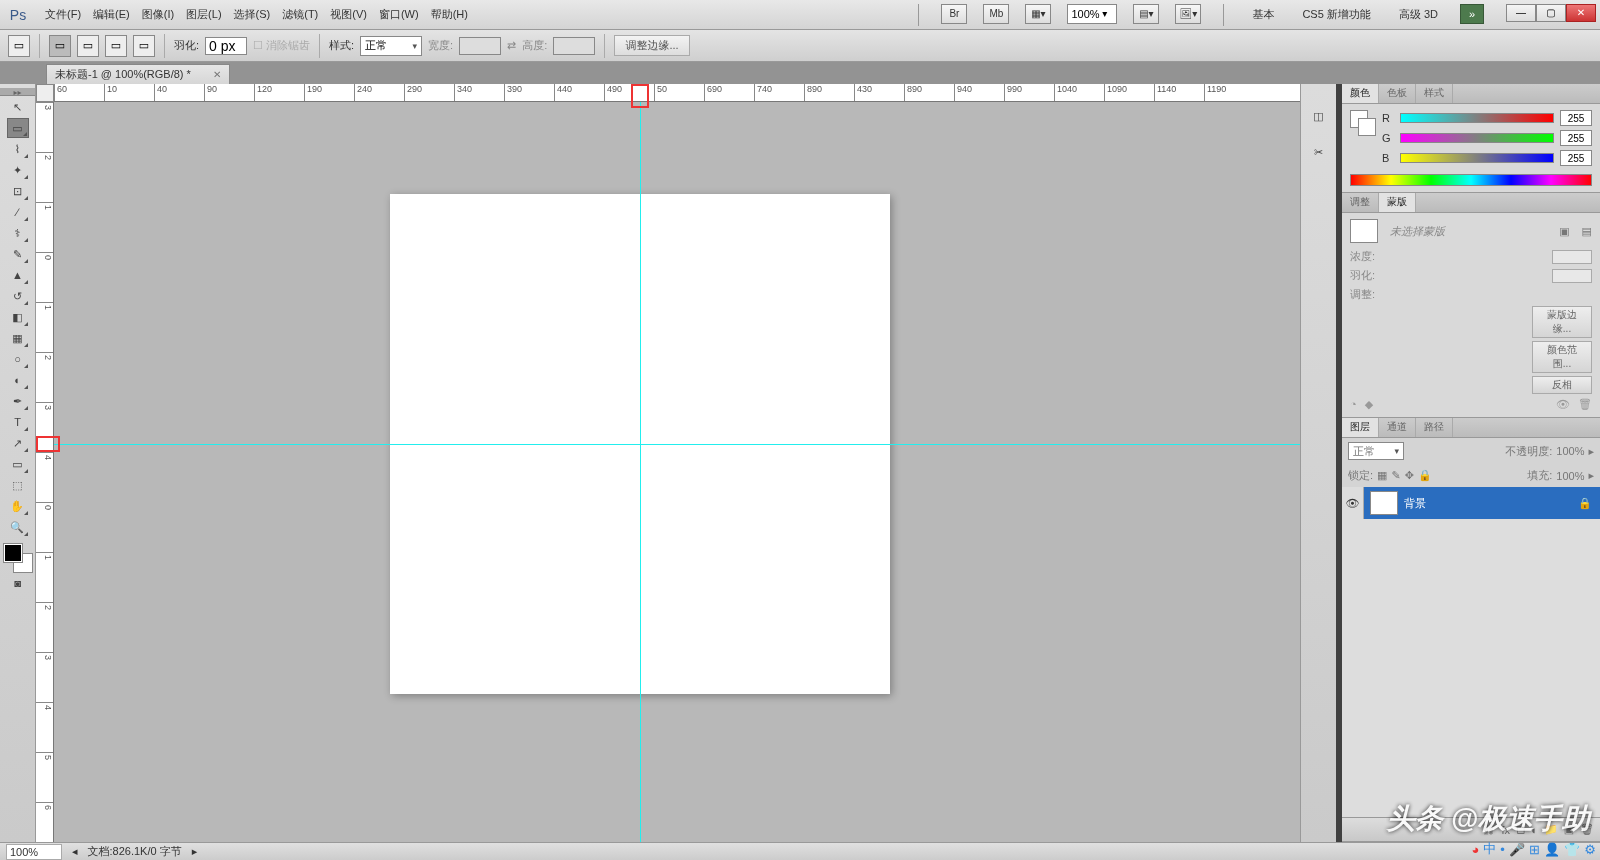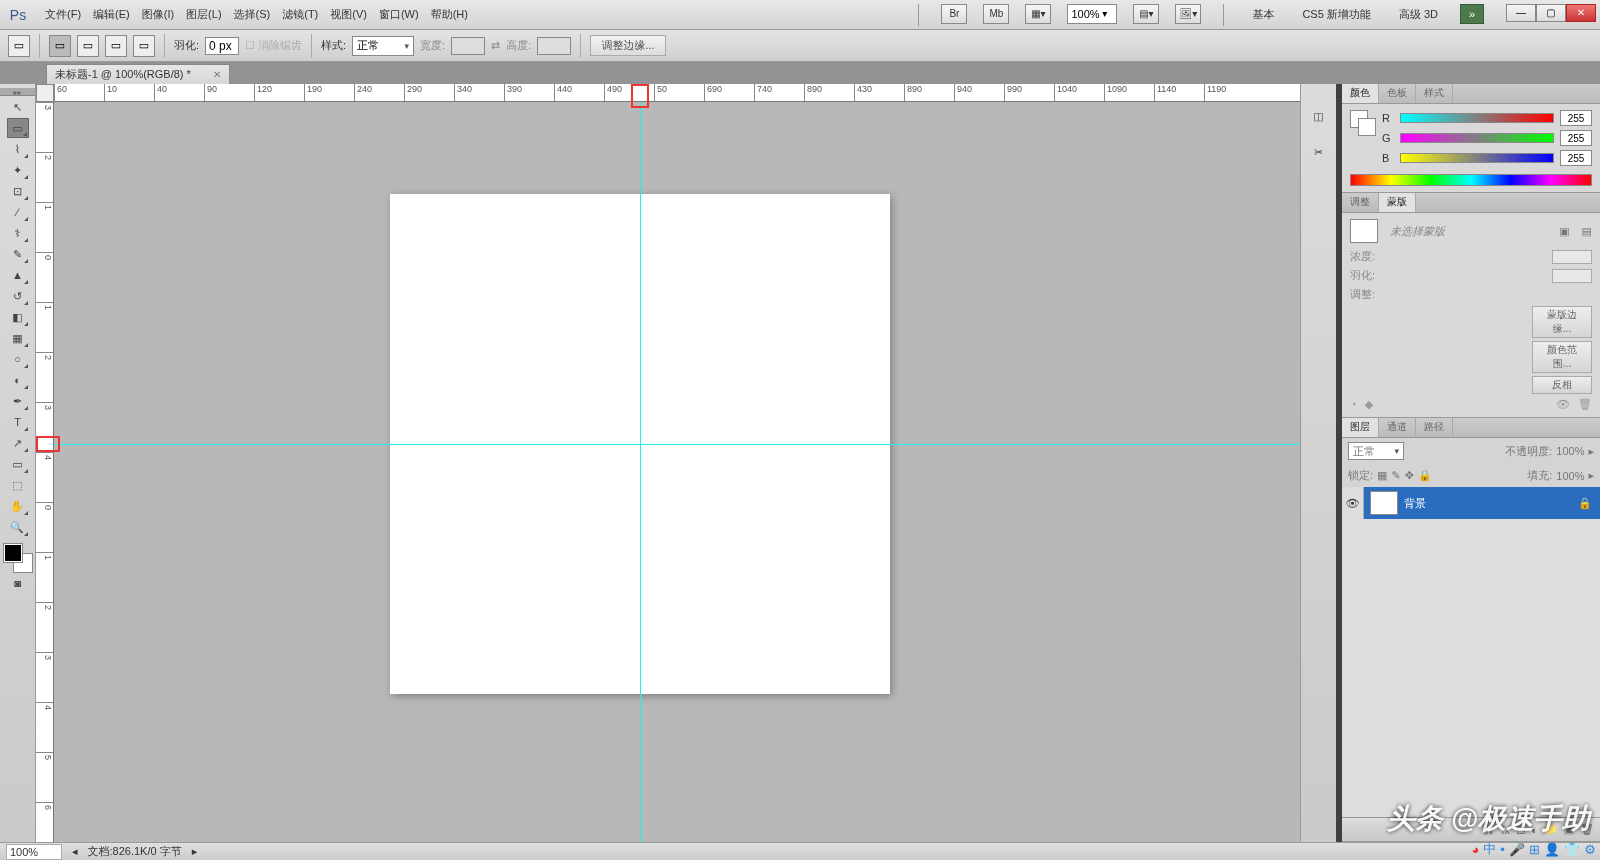--- a/index.html
+++ b/index.html
@@ -14,21 +14,21 @@
 .ws-label{padding:3px 6px;color:#333;cursor:pointer}
 .ws-arrow{width:24px;height:20px;background:#4d7a4d;border:1px solid #385838;display:flex;align-items:center;justify-content:center;color:#fff}
 .win-btns{display:flex;margin-left:6px}
 .winb{width:30px;height:18px;border:1px solid #888;background:linear-gradient(#f5f5f5,#ddd);display:flex;align-items:center;justify-content:center;font-size:10px}
 .winb.close{background:linear-gradient(#e77,#c33);color:#fff;border-color:#a22}
 .optbar{height:32px;background:linear-gradient(#e4e4e4,#cfcfcf);border-bottom:1px solid #999;display:flex;align-items:center;padding:0 8px;gap:6px}
 .toolicon{width:22px;height:22px;border:1px solid #888;background:#eee;display:flex;align-items:center;justify-content:center;position:relative}
 .toolicon.sel{background:#bbb}
 .vsep{width:1px;height:24px;background:#aaa;margin:0 3px}
 .lbl{color:#333}
-.txtin{width:34px;height:18px;border:1px solid #888;background:#fff;padding:0 3px;font-size:12px}
+.txtin{width:42px;height:18px;border:1px solid #888;background:#fff;padding:0 3px;font-size:14px}
 .dropdown{width:62px;height:20px;border:1px solid #888;background:#fff;display:flex;align-items:center;padding:0 4px;justify-content:space-between}
 .dropdown::after{content:"▾";font-size:9px;color:#555}
 .dimlbl{color:#888}
 .btn-plain{padding:2px 10px;border:1px solid #aaa;background:linear-gradient(#f3f3f3,#ddd);color:#555;cursor:pointer}
 .tab-strip{height:22px;background:#939393;display:flex;align-items:end;padding-left:46px}
 .tab{height:20px;background:linear-gradient(#e6e6e6,#d6d6d6);border:1px solid #888;border-bottom:none;padding:2px 8px;display:flex;align-items:center;gap:22px;font-size:10px;color:#333}
 .tab .x{font-size:10px;color:#777;cursor:pointer}
 .workspace{position:absolute;top:84px;left:0;right:0;bottom:18px;display:flex}
 .toolbox{width:36px;background:linear-gradient(#dcdcdc,#cacaca);border-right:1px solid #999;display:flex;flex-direction:column;align-items:center;padding-top:4px;gap:1px}
 .tool{width:22px;height:20px;display:flex;align-items:center;justify-content:center;cursor:pointer;color:#444;position:relative}

